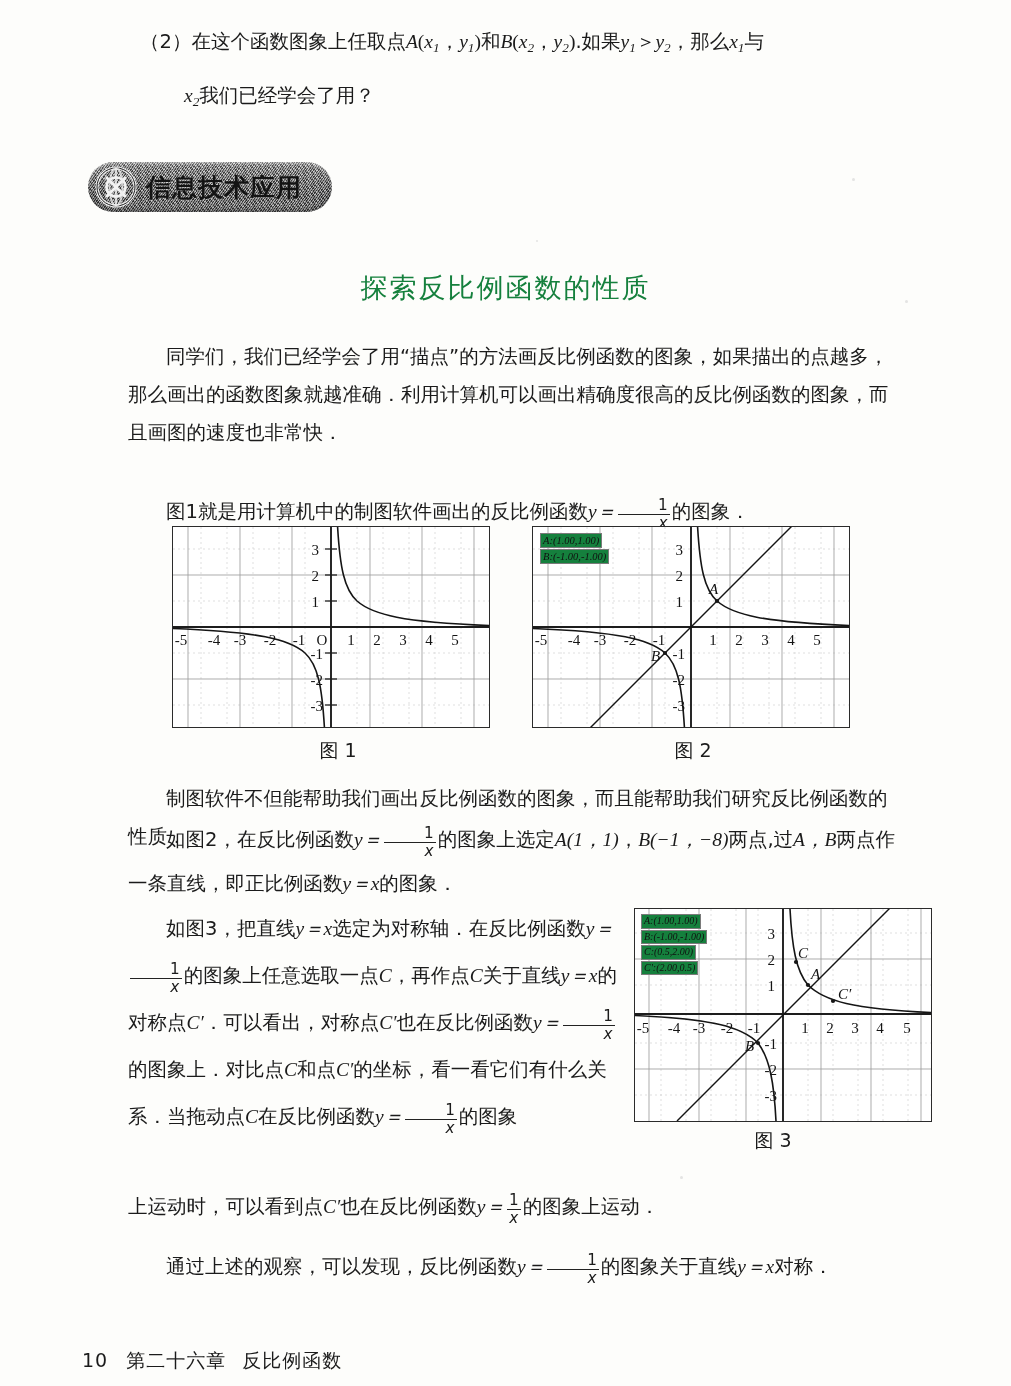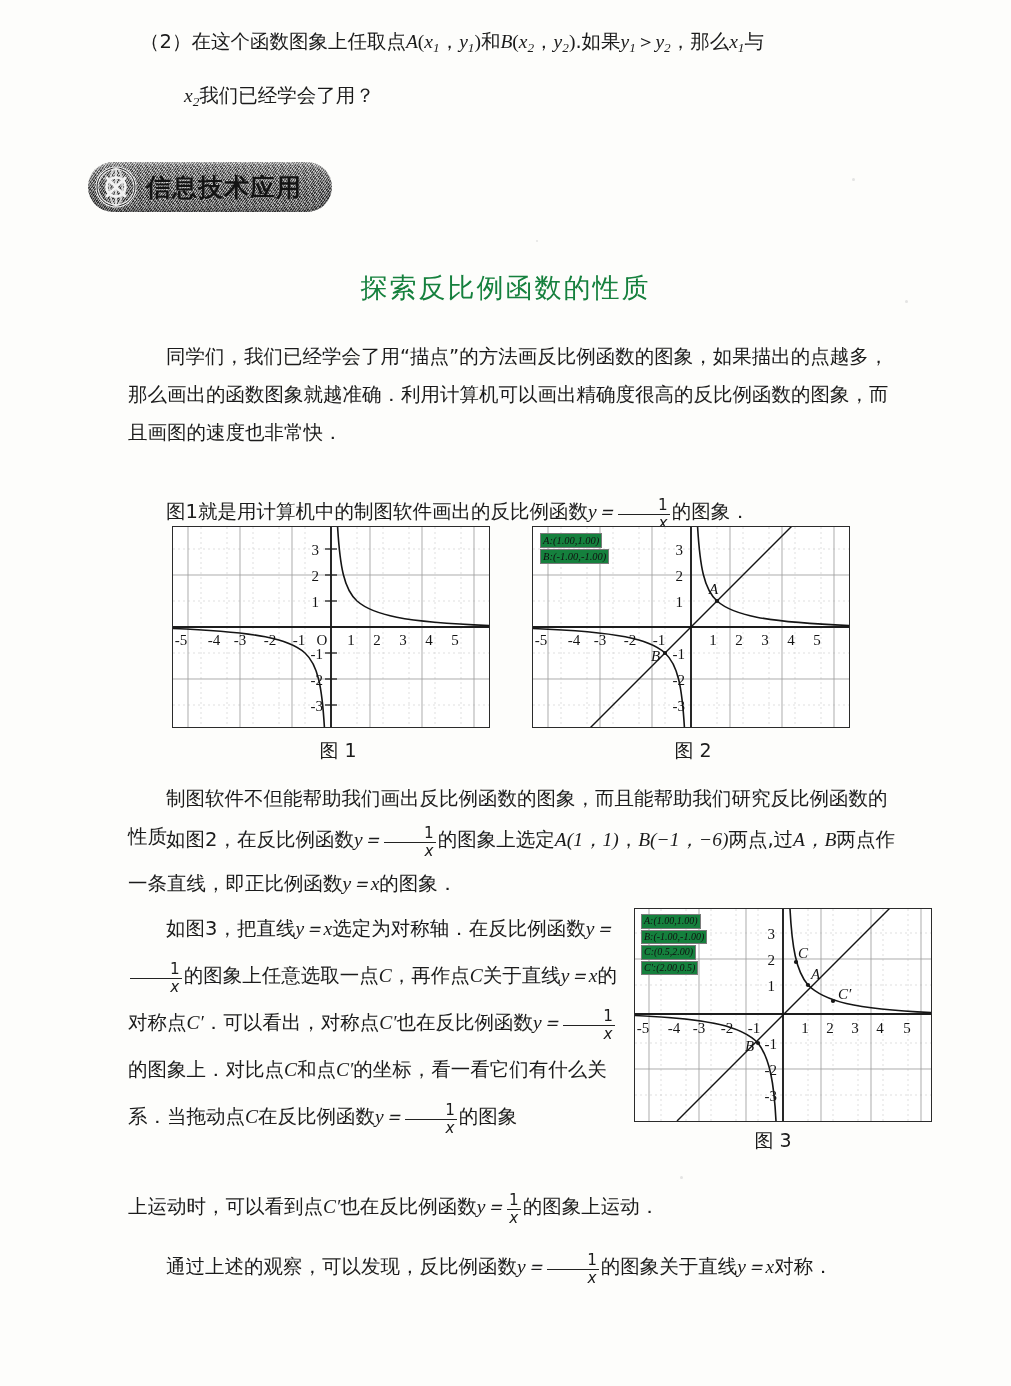--- a/index.html
+++ b/index.html
@@ -380,21 +380,21 @@
     <div class="readout" id="fig2-readout">
       <div>A:(1.00,1.00)</div><br>
       <div>B:(-1.00,-1.00)</div>
     </div>
   </div>
   <div class="fig-cap" id="cap2">图 2</div>
 
   <div class="para cn" id="p-soft">制图软件不但能帮助我们画出反比例函数的图象，而且能帮助我们研究反比例函数的性质．</div>
 
   <div class="para cn" id="p-fig2">
-    <span>如图2，在反比例函数</span><span class="mi">y＝</span><span class="frac"><span class="num">1</span><span class="bar"></span><span class="den">x</span></span><span>的图象上选定</span><span class="mi">A(1，1)</span><span>，</span><span class="mi">B(−1，−6)</span><span>两点,过</span><span class="mi">A，B</span><span>两点作一条直线，即正比例函数</span><span class="mi">y＝x</span><span>的图象．</span>
+    <span>如图2，在反比例函数</span><span class="mi">y＝</span><span class="frac"><span class="num">1</span><span class="bar"></span><span class="den">x</span></span><span>的图象上选定</span><span class="mi">A(1，1)</span><span>，</span><span class="mi">B(−1，−8)</span><span>两点,过</span><span class="mi">A，B</span><span>两点作一条直线，即正比例函数</span><span class="mi">y＝x</span><span>的图象．</span>
   </div>
 
   <div class="para cn" id="p-fig3">
     <span>如图3，把直线</span><span class="mi">y＝x</span><span>选定为对称轴．在反比例函数</span><span class="mi">y＝</span><span class="frac"><span class="num">1</span><span class="bar"></span><span class="den">x</span></span><span>的图象上任意选取一点</span><span class="mi">C</span><span>，再作点</span><span class="mi">C</span><span>关于直线</span><span class="mi">y＝x</span><span>的对称点</span><span class="mi">C′</span><span>．可以看出，对称点</span><span class="mi">C′</span><span>也在反比例函数</span><span class="mi">y＝</span><span class="frac"><span class="num">1</span><span class="bar"></span><span class="den">x</span></span><span>的图象上．对比点</span><span class="mi">C</span><span>和点</span><span class="mi">C′</span><span>的坐标，看一看它们有什么关系．当拖动点</span><span class="mi">C</span><span>在反比例函数</span><span class="mi">y＝</span><span class="frac"><span class="num">1</span><span class="bar"></span><span class="den">x</span></span><span>的图象</span>
   </div>
 
   <div class="graph" id="fig3">
     <svg viewBox="0 0 296 212" preserveAspectRatio="none">
       <defs>
           <clipPath id="clip3">
@@ -478,19 +478,22 @@
   <div class="fig-cap" id="cap3">图 3</div>
 
   <div class="para cn" id="p-tail">
     <span>上运动时，可以看到点</span><span class="mi">C′</span><span>也在反比例函数</span><span class="mi">y＝</span><span class="frac"><span class="num">1</span><span class="bar"></span><span class="den">x</span></span><span>的图象上运动．</span>
   </div>
 
   <div class="para cn" id="p-concl">
     <span>通过上述的观察，可以发现，反比例函数</span><span class="mi">y＝</span><span class="frac"><span class="num">1</span><span class="bar"></span><span class="den">x</span></span><span>的图象关于直线</span><span class="mi">y＝x</span><span>对称．</span>
   </div>
 
+  <div id="footer">
+    <span class="pnum">10</span><span class="chap">第二十六章</span><span>反比例函数</span>
+  </div>
 
   <span class="speck" style="left:852px; top:178px; width:3px; height:3px;"></span>
   <span class="speck" style="left:905px; top:300px; width:3px; height:3px;"></span>
   <span class="speck" style="left:536px; top:240px; width:2px; height:2px;"></span>
   <span class="speck" style="left:680px; top:1176px; width:3px; height:3px;"></span>
 
 </div>
 
 </body></html>

